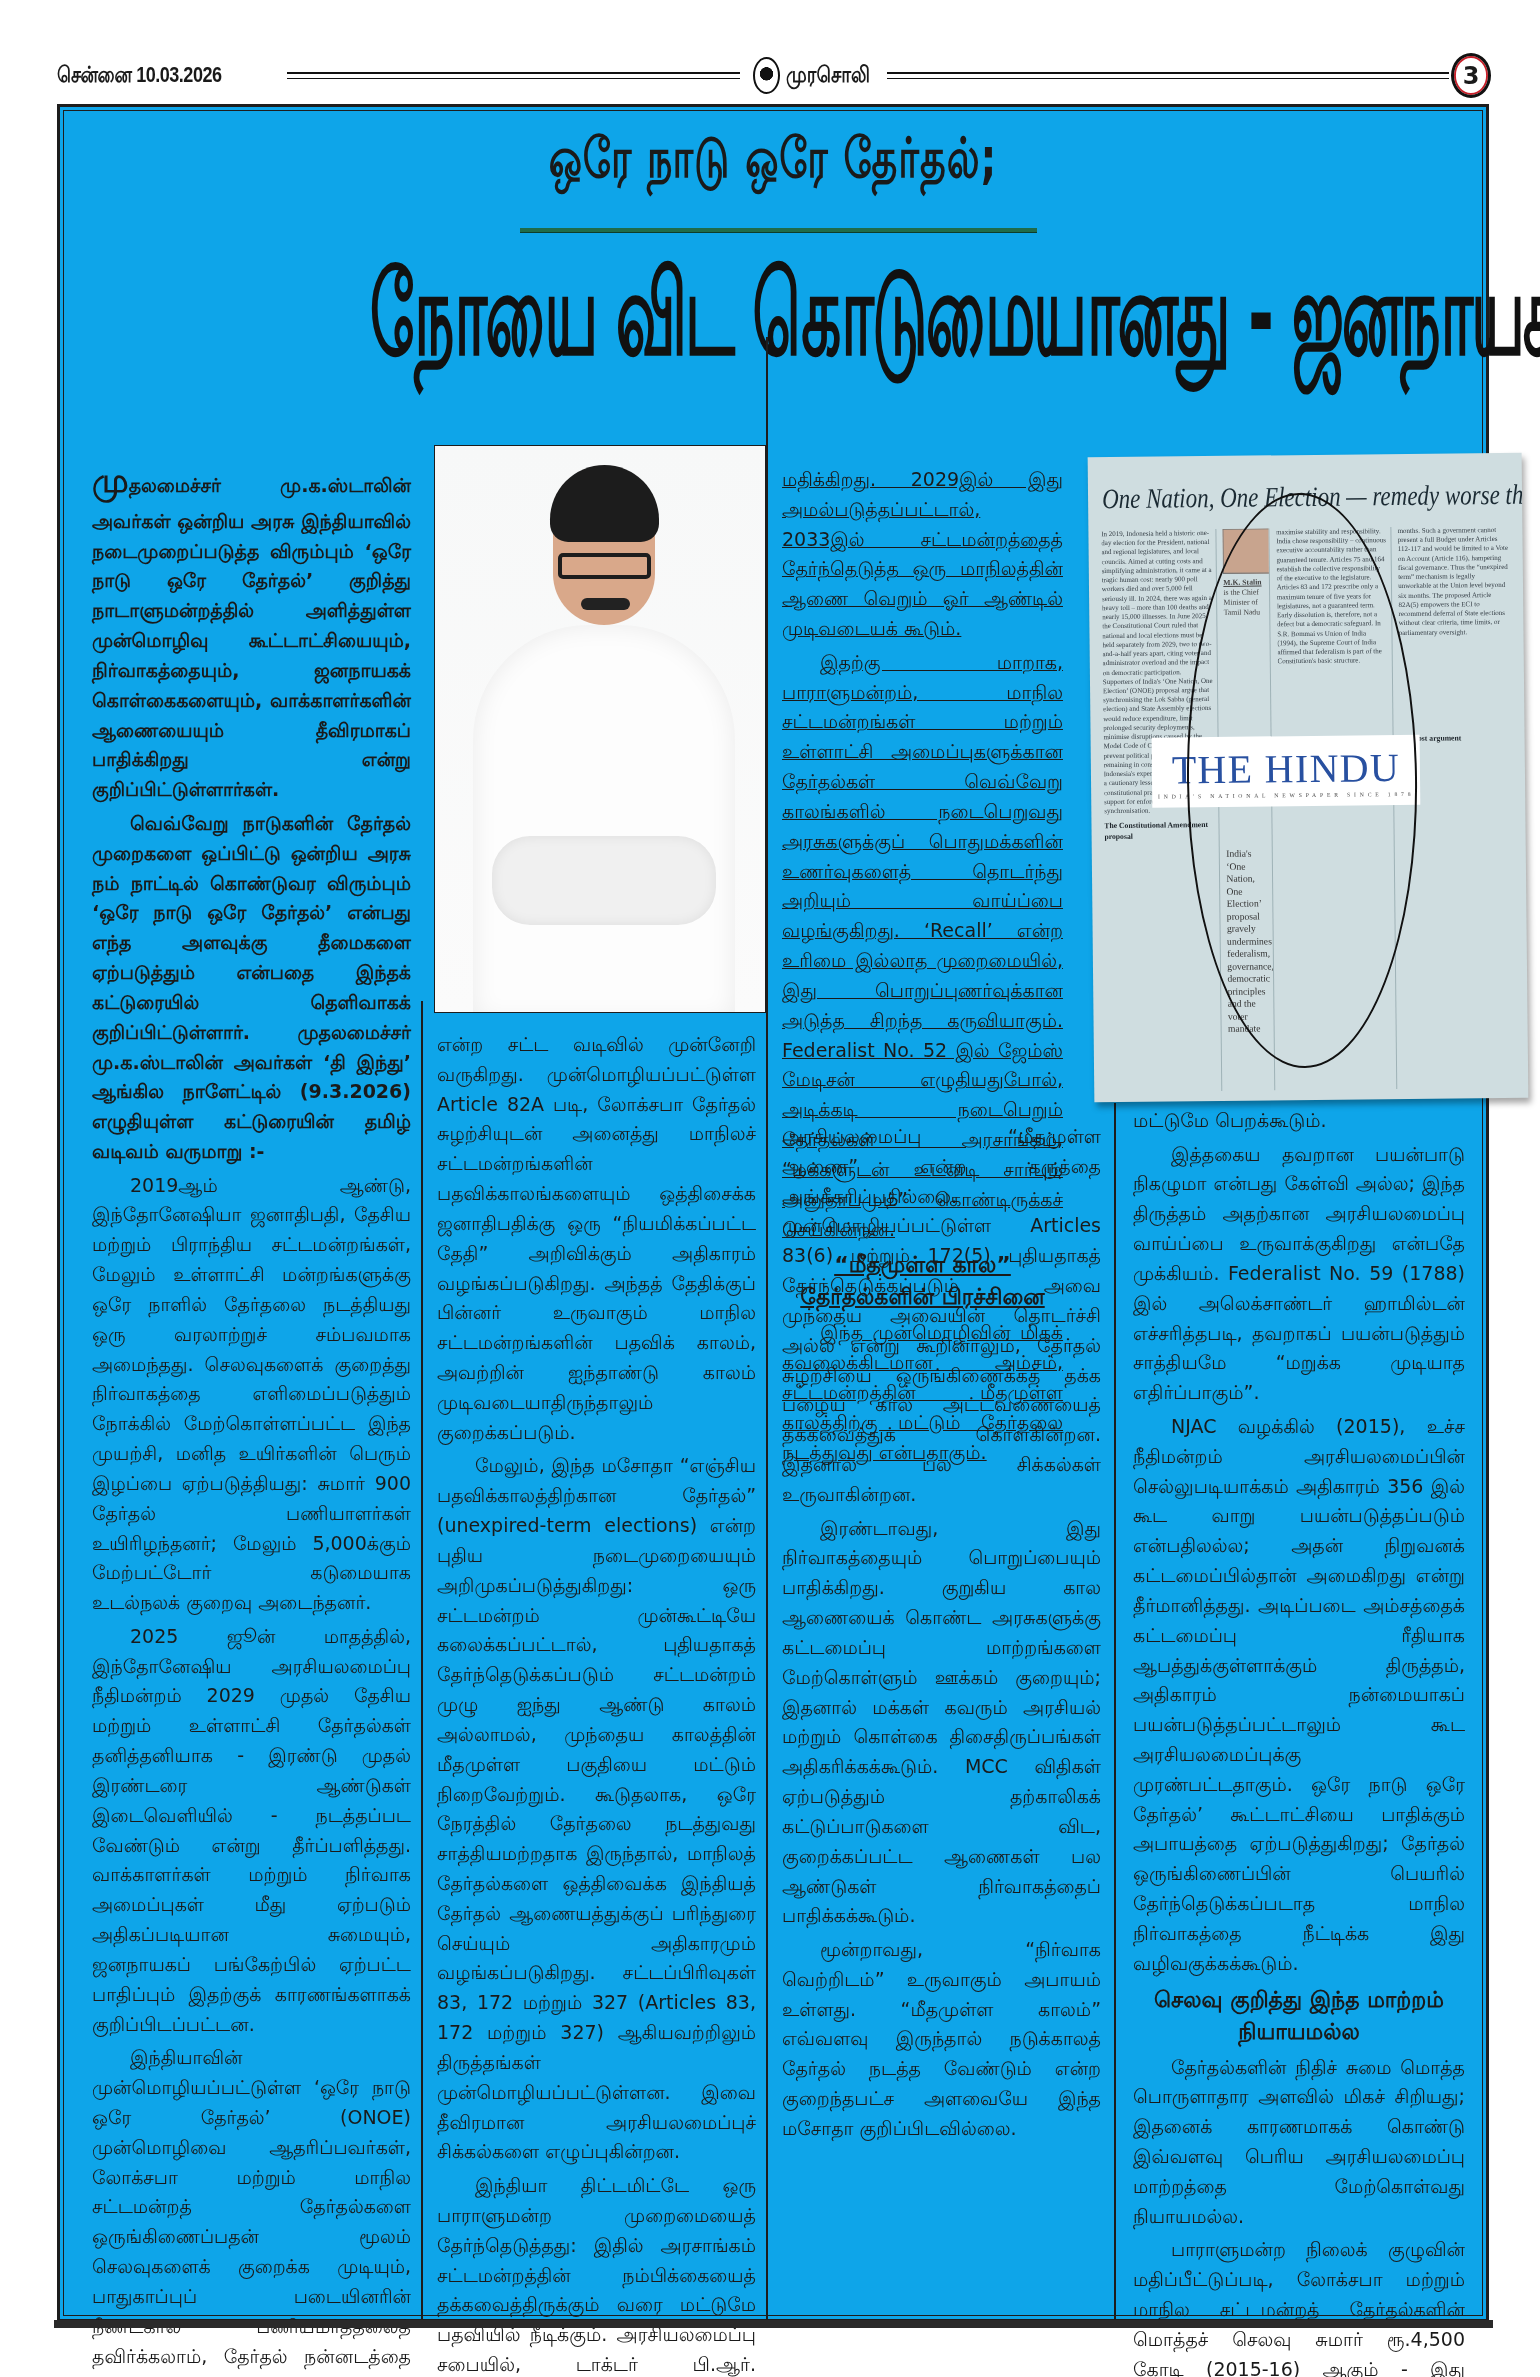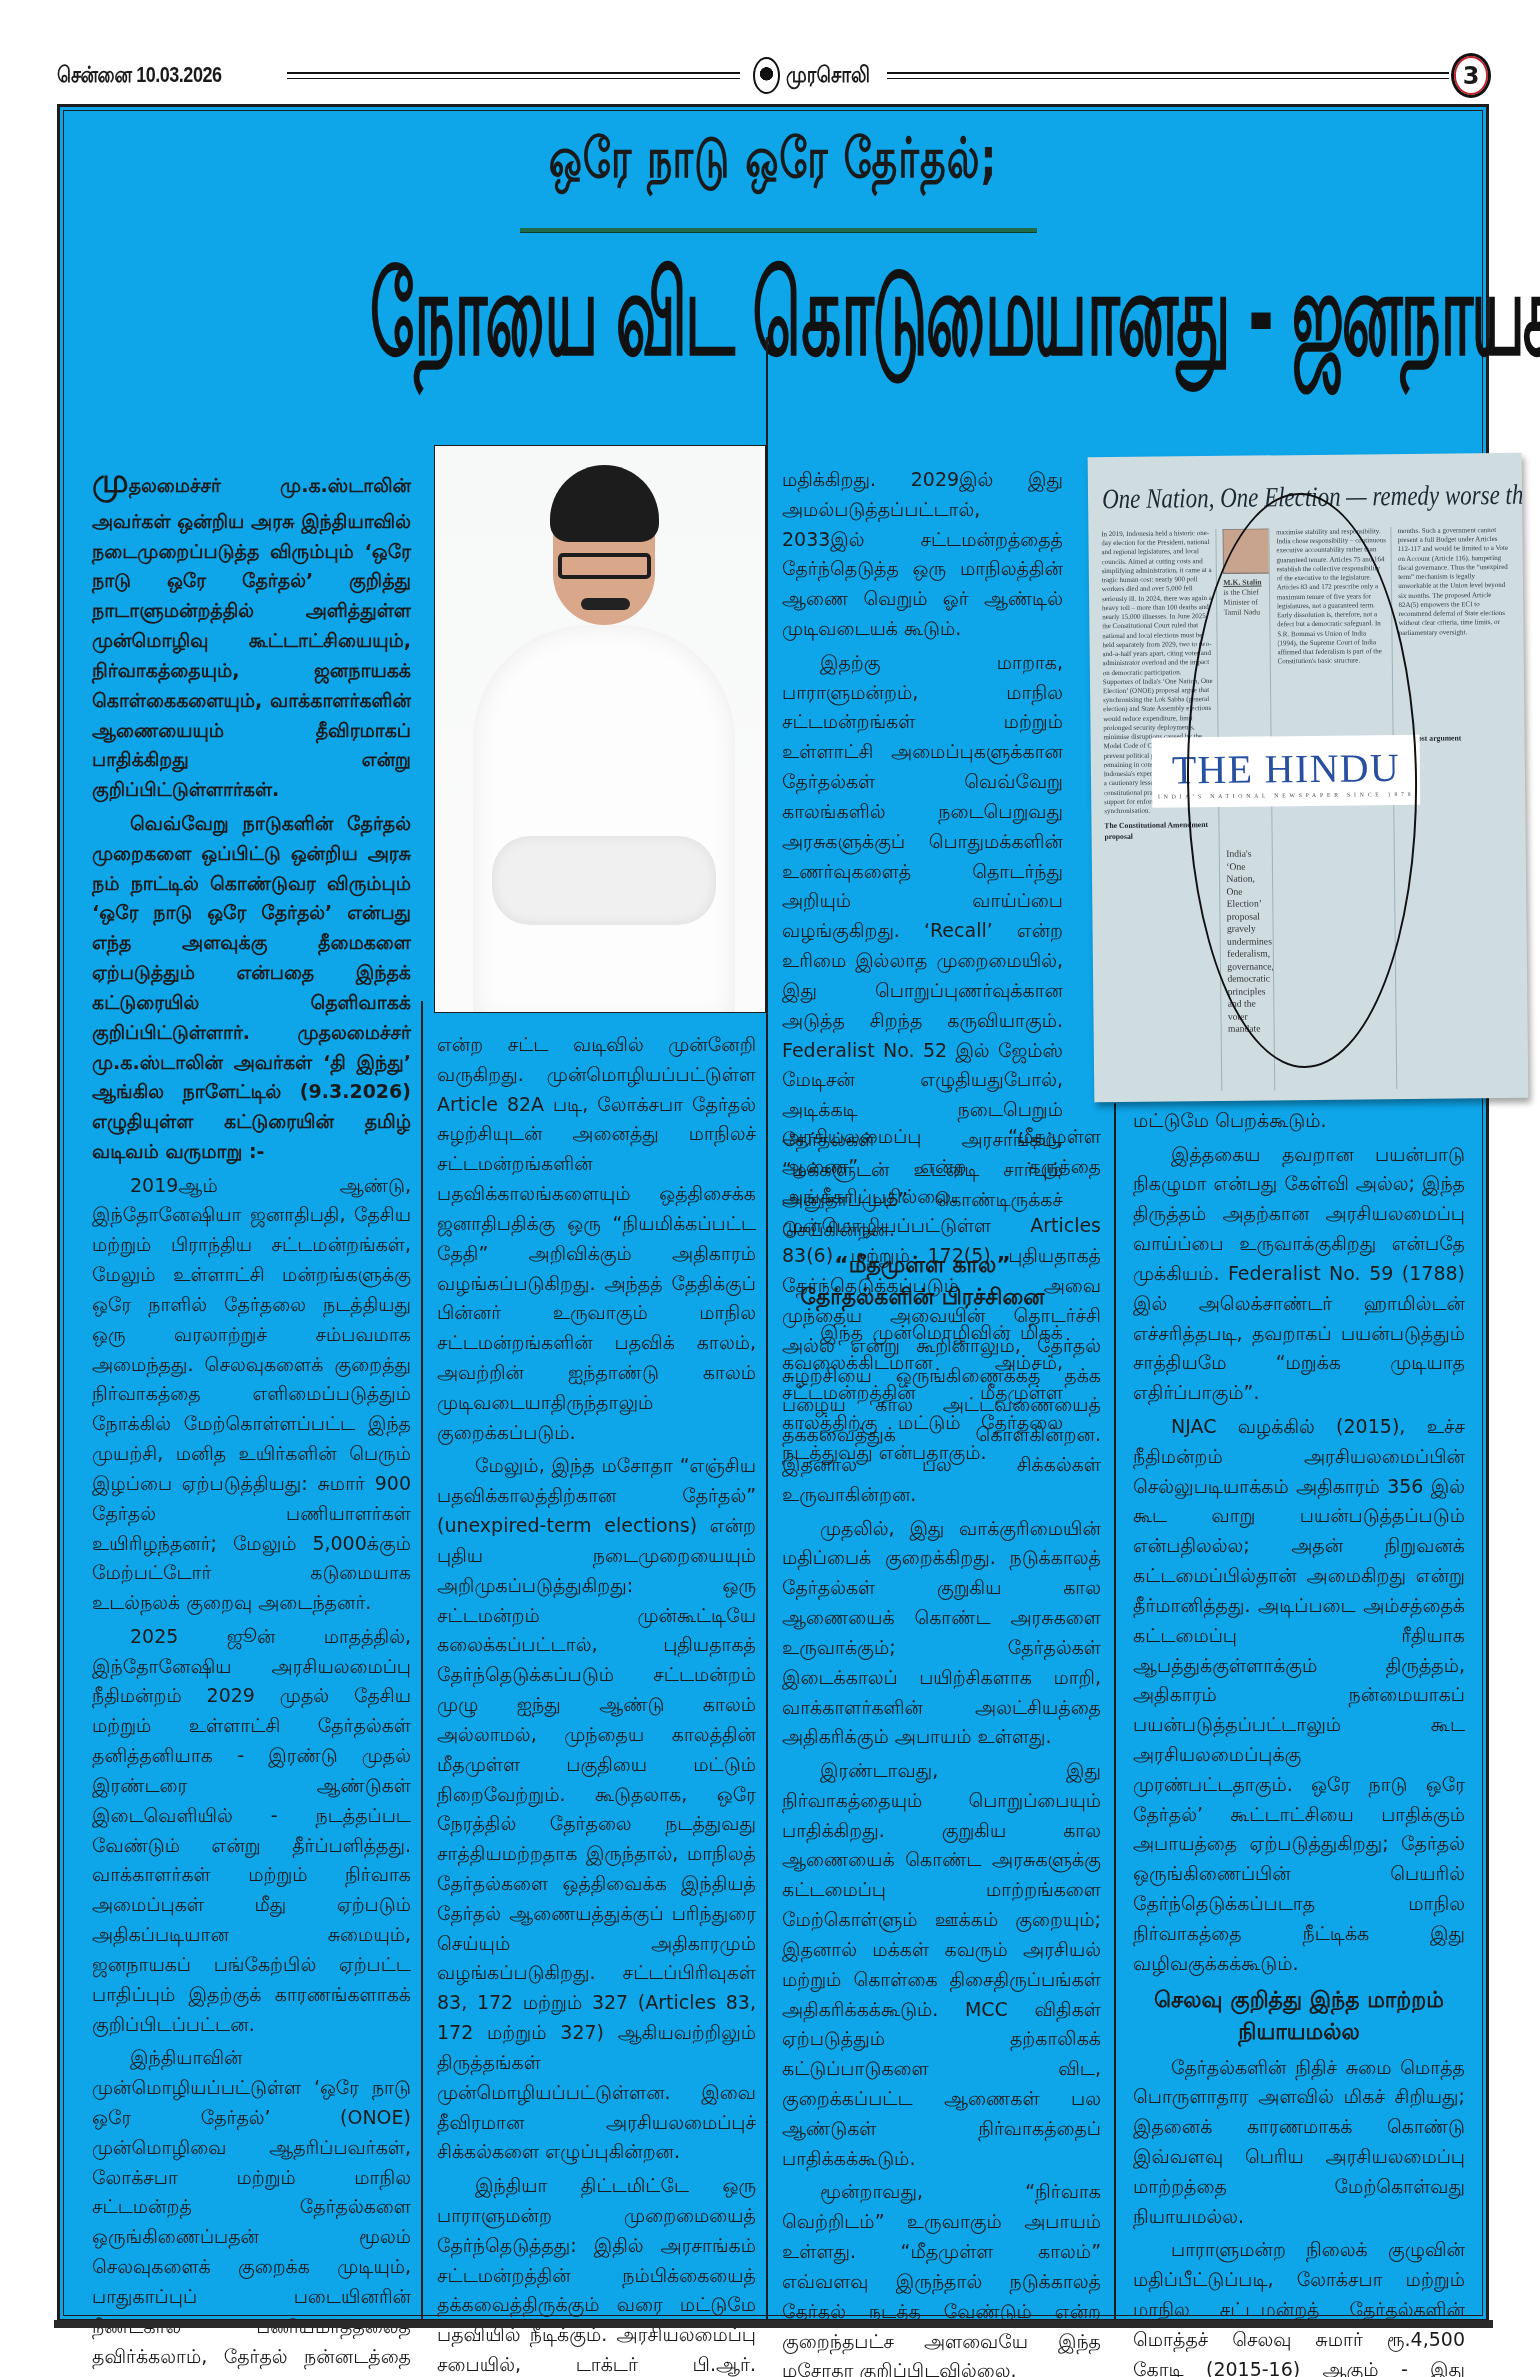--- a/index.html
+++ b/index.html
@@ -33,21 +33,21 @@
   .col { position: absolute; font-size: 19px; line-height: 1.57; text-align: justify; color: #1a1a1a; }
   .col p { text-indent: 38px; margin-bottom: 3.8px; }
   .col .lead { font-weight: bold; text-indent: 0; }
   .col .lead .dropcap { font-size: 33px; font-weight: bold; }
   .col .bold-para { font-weight: bold; }
   .col .subhead { text-align: center; font-weight: bold; font-size: 22px; line-height: 1.45; text-indent: 0; margin: 5.1px 0; }
   .divider { position: absolute; width: 1.9px; background: #1d1d1d; }
 
   .col1 { left: 32px; top: 348px; width: 319px; }
   .col2 { left: 377px; top: 923px; width: 319px; }
-  .col3 { left: 722px; top: 358px; width: 281px; }
+  .col3 { left: 722px; top: 358px; width: 281px; text-decoration: underline; }
   .col3b { left: 722px; top: 1015px; width: 319px; }
   .col4 { left: 1073px; top: 999px; width: 332px; }
 
   
   .photo { position: absolute; left: 374px; top: 338px; width: 332px; height: 568px; border: 1.9px solid #1d1d1d; background: linear-gradient(180deg, #f7f8f8 0%, #fbfbfb 100%); overflow: hidden; }
   .photo .hair { position: absolute; left: 115px; top: 19px; width: 109px; height: 77px; background: #1c1c1c; border-radius: 57px 57px 19px 19px; }
   .photo .face { position: absolute; left: 118px; top: 51px; width: 102px; height: 128px; background: #d9a88a; border-radius: 38px 38px 51px 51px; }
   .photo .glasses { position: absolute; left: 123px; top: 107px; width: 93px; height: 25.5px; border: 4.5px solid #1d1d1d; border-radius: 5.1px; }
   .photo .moustache { position: absolute; left: 146px; top: 152px; width: 49px; height: 11.5px; background: #222; border-radius: 6.4px; }
   .photo .shirt { position: absolute; left: 38px; top: 179px; width: 262px; height: 396px; background: #fdfdfd; border-radius: 115px 115px 0 0; box-shadow: inset 0 0 25.5px rgba(0,0,0,0.08); }
@@ -121,21 +121,20 @@
 
   <div class="col col3">
     <p style="text-indent:0">மதிக்கிறது. 2029இல் இது அமல்படுத்தப்பட்டால், 2033இல் சட்டமன்றத்தைத் தேர்ந்தெடுத்த ஒரு மாநிலத்தின் ஆணை வெறும் ஓர் ஆண்டில் முடிவடையக் கூடும்.</p>
     <p>இதற்கு மாறாக, பாராளுமன்றம், மாநில சட்டமன்றங்கள் மற்றும் உள்ளாட்சி அமைப்புகளுக்கான தேர்தல்கள் வெவ்வேறு காலங்களில் நடைபெறுவது அரசுகளுக்குப் பொதுமக்களின் உணர்வுகளைத் தொடர்ந்து அறியும் வாய்ப்பை வழங்குகிறது. ‘Recall’ என்ற உரிமை இல்லாத முறைமையில், இது பொறுப்புணர்வுக்கான அடுத்த சிறந்த கருவியாகும். Federalist No. 52 இல் ஜேம்ஸ் மேடிசன் எழுதியதுபோல், அடிக்கடி நடைபெறும் தேர்தல்கள் அரசாங்கம், “மக்களுடன் உடனடி சார்பும் அனுதாபமும்” கொண்டிருக்கச் செய்கின்றன.</p>
     <p class="subhead">“மீதமுள்ள கால” தேர்தல்களின் பிரச்சினை</p>
     <p>இந்த முன்மொழிவின் மிகக் கவலைக்கிடமான அம்சம், சட்டமன்றத்தின் மீதமுள்ள காலத்திற்கு மட்டும் தேர்தலை நடத்துவது என்பதாகும்.</p>
   </div>
 
   <div class="col col3b">
     <p style="text-indent:0">அரசியலமைப்பு “மீதமுள்ள ஆணை” என்ற கருத்தை அங்கீகரிப்பதில்லை. முன்மொழியப்பட்டுள்ள Articles 83(6) மற்றும் 172(5) புதியதாகத் தேர்ந்தெடுக்கப்படும் அவை முந்தைய அவையின் தொடர்ச்சி அல்ல என்று கூறினாலும், தேர்தல் சுழற்சியை ஒருங்கிணைக்கத் தக்க பழைய கால அட்டவணையைத் தக்கவைத்துக் கொள்கின்றன. இதனால் பல சிக்கல்கள் உருவாகின்றன.</p>
-    <p>முதலில், இது வாக்குரிமையின் மதிப்பைக் குறைக்கிறது. நடுக்காலத் தேர்தல்கள் குறுகிய கால ஆணையைக் கொண்ட அரசுகளை உருவாக்கும்; தேர்தல்கள் இடைக்காலப் பயிற்சிகளாக மாறி, வாக்காளர்களின் அலட்சியத்தை அதிகரிக்கும் அபாயம் உள்ளது.</p>
     <p>இரண்டாவது, இது நிர்வாகத்தையும் பொறுப்பையும் பாதிக்கிறது. குறுகிய கால ஆணையைக் கொண்ட அரசுகளுக்கு கட்டமைப்பு மாற்றங்களை மேற்கொள்ளும் ஊக்கம் குறையும்; இதனால் மக்கள் கவரும் அரசியல் மற்றும் கொள்கை திசைதிருப்பங்கள் அதிகரிக்கக்கூடும். MCC விதிகள் ஏற்படுத்தும் தற்காலிகக் கட்டுப்பாடுகளை விட, குறைக்கப்பட்ட ஆணைகள் பல ஆண்டுகள் நிர்வாகத்தைப் பாதிக்கக்கூடும்.</p>
     <p>மூன்றாவது, “நிர்வாக வெற்றிடம்” உருவாகும் அபாயம் உள்ளது. “மீதமுள்ள காலம்” எவ்வளவு இருந்தால் நடுக்காலத் தேர்தல் நடத்த வேண்டும் என்ற குறைந்தபட்ச அளவையே இந்த மசோதா குறிப்பிடவில்லை.</p>
 
   </div>
 
   <div class="divider" style="left:1054px; top:996px; height:1217px;"></div>
 
   <div class="col col4">
     <p style="text-indent:0">மட்டுமே பெறக்கூடும்.</p>
     <p>இத்தகைய தவறான பயன்பாடு நிகழுமா என்பது கேள்வி அல்ல; இந்த திருத்தம் அதற்கான அரசியலமைப்பு வாய்ப்பை உருவாக்குகிறது என்பதே முக்கியம். Federalist No. 59 (1788) இல் அலெக்சாண்டர் ஹாமில்டன் எச்சரித்தபடி, தவறாகப் பயன்படுத்தும் சாத்தியமே “மறுக்க முடியாத எதிர்ப்பாகும்”.</p>

